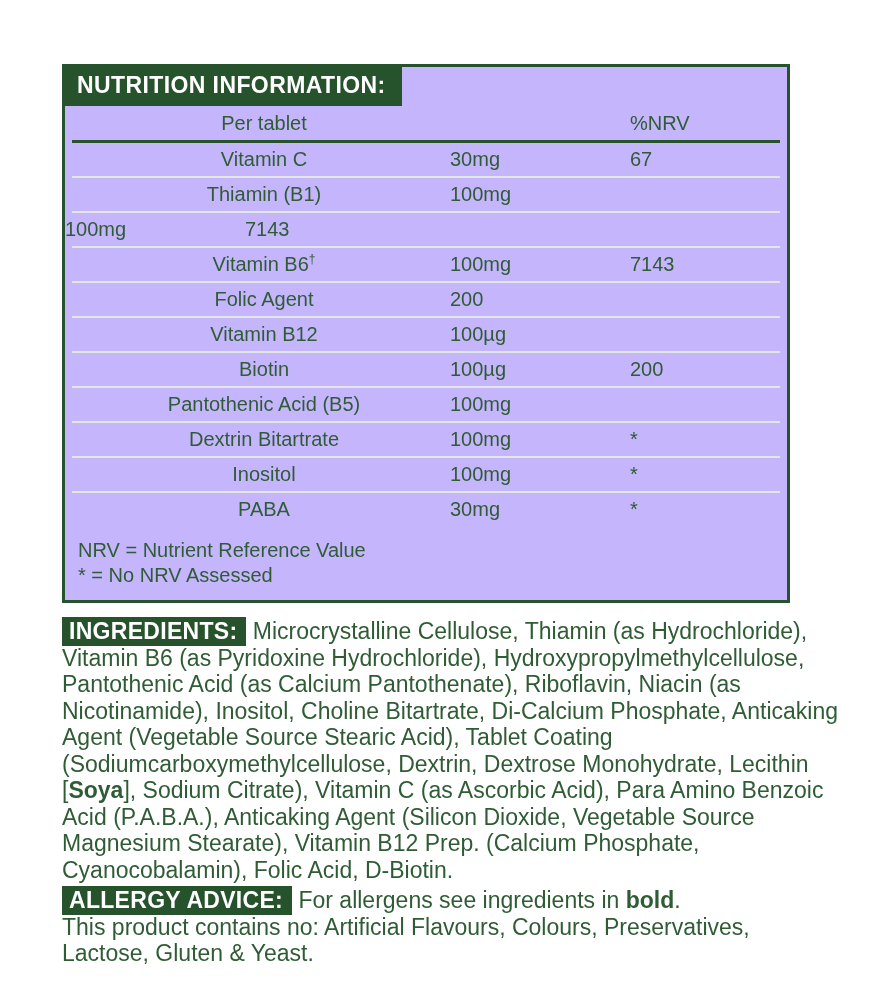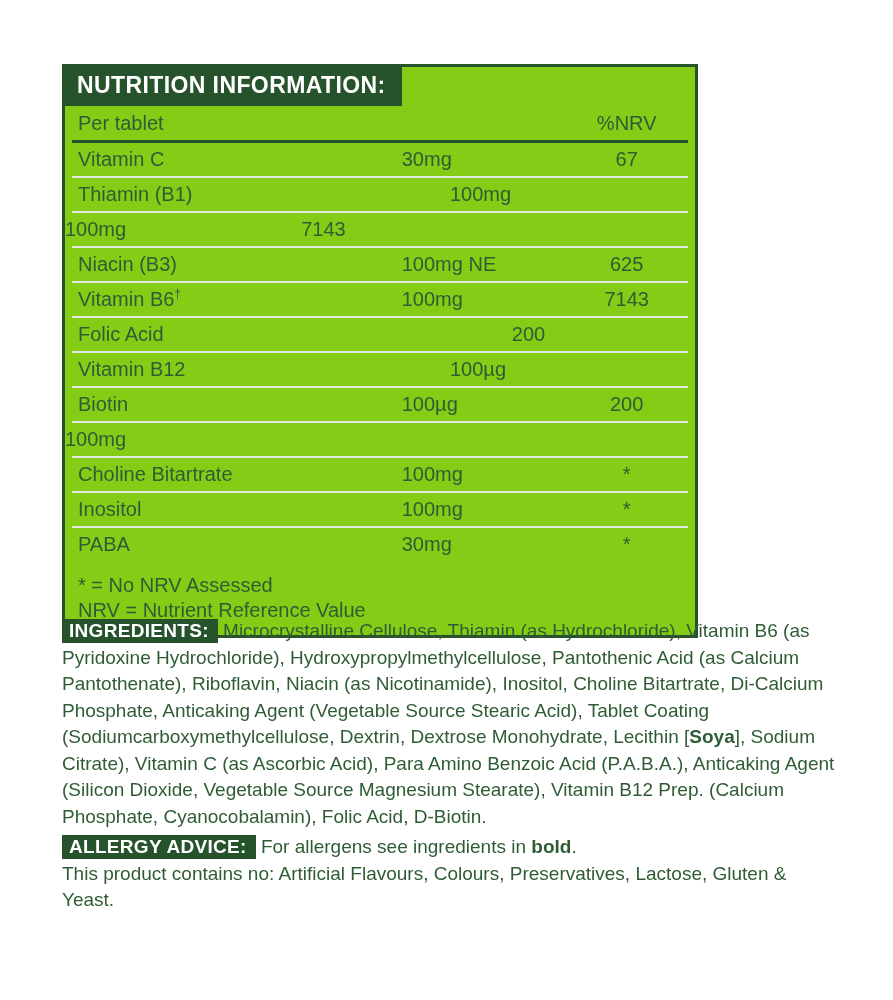--- a/index.html
+++ b/index.html
@@ -18,24 +18,24 @@
     height: 1000px;
     background: #ffffff;
     overflow: hidden;
   }
 
   
   .panel {
     position: absolute;
     left: 62px;
     top: 64px;
-    width: 636px;
+    width: 728px;
     box-sizing: border-box;
     border: 3px solid #26522c;
-    background: #84cc16;
+    background: #c4b5fd;
   }
   .panel-title {
     display: inline-block;
     background: #26522c;
     color: #ffffff;
     font-weight: 700;
     font-size: 23px;
     letter-spacing: 0.4px;
     padding: 6px 16px 7px 13px;
     margin: -1px 0 0 -1px;
@@ -53,38 +53,38 @@
   .sep {
     border-top: 2px solid #e3e7e1;
     margin: 0 7px;
   }
   .n-row {
     display: flex;
     align-items: center;
     height: 33px;
     font-size: 20px;
   }
-  .col-name  { width: 385px; padding-left: 13px; box-sizing: border-box; }
+  .col-name  { width: 385px; padding-left: 13px; box-sizing: border-box; text-align: center; }
   .col-amount{ width: 180px; }
-  .col-nrv   { width: 157px; text-align: center; }
+  .col-nrv   { width: 157px; }
   .n-row sup { font-size: 12px; line-height: 0; }
 
   .footnotes {
     padding: 12px 0 12px 13px;
     font-size: 20px;
     line-height: 25px;
   }
 
   
   .text-block {
     position: absolute;
     left: 62px;
     top: 618px;
     width: 780px;
-    font-size: 19px;
+    font-size: 23px;
     line-height: 26.5px;
     color: #2f5c35;
   }
   .badge {
     background: #26522c;
     color: #ffffff;
     font-weight: 700;
     padding: 1px 9px 2px 7px;
     letter-spacing: 0.3px;
   }
@@ -126,41 +126,33 @@
       </div>
 
       <div>
         <div class="n-row">
           <div class="col-amount">100mg</div>
           <div class="col-nrv">7143</div>
         </div>
         <div class="sep"></div>
       </div>
 
-      <div>
-        <div class="n-row">
-          <div class="col-name"><span>Niacin (B3)</span><sup></sup></div>
-          <div class="col-amount">100mg NE</div>
-          <div class="col-nrv">625</div>
-        </div>
-        <div class="sep"></div>
-      </div>
 
       <div>
         <div class="n-row">
           <div class="col-name"><span>Vitamin B6</span><sup>†</sup></div>
           <div class="col-amount">100mg</div>
           <div class="col-nrv">7143</div>
         </div>
         <div class="sep"></div>
       </div>
 
       <div>
         <div class="n-row">
-          <div class="col-name"><span>Folic Acid</span><sup></sup></div>
+          <div class="col-name"><span>Folic Agent</span><sup></sup></div>
           <div class="col-nrv">200</div>
         </div>
         <div class="sep"></div>
       </div>
 
       <div>
         <div class="n-row">
           <div class="col-name"><span>Vitamin B12</span><sup></sup></div>
           <div class="col-amount">100µg</div>
         </div>
@@ -171,28 +163,29 @@
         <div class="n-row">
           <div class="col-name"><span>Biotin</span><sup></sup></div>
           <div class="col-amount">100µg</div>
           <div class="col-nrv">200</div>
         </div>
         <div class="sep"></div>
       </div>
 
       <div>
         <div class="n-row">
-          <div class="col-amount">100mg</div>
-        </div>
-        <div class="sep"></div>
-      </div>
-
-      <div>
-        <div class="n-row">
-          <div class="col-name"><span>Choline Bitartrate</span><sup></sup></div>
+          <div class="col-name"><span>Pantothenic Acid (B5)</span><sup></sup></div>
+          <div class="col-amount">100mg</div>
+        </div>
+        <div class="sep"></div>
+      </div>
+
+      <div>
+        <div class="n-row">
+          <div class="col-name"><span>Dextrin Bitartrate</span><sup></sup></div>
           <div class="col-amount">100mg</div>
           <div class="col-nrv">*</div>
         </div>
         <div class="sep"></div>
       </div>
 
       <div>
         <div class="n-row">
           <div class="col-name"><span>Inositol</span><sup></sup></div>
           <div class="col-amount">100mg</div>
@@ -207,22 +200,22 @@
           <div class="col-amount">30mg</div>
           <div class="col-nrv">*</div>
         </div>
 
       </div>
     </div>
 
     
 
     <div class="footnotes">
+      <div>NRV = Nutrient Reference Value</div>
       <div>* = No NRV Assessed</div>
-      <div>NRV = Nutrient Reference Value</div>
     </div>
   </div>
 
   <div class="text-block">
     <p class="para"><span class="badge">INGREDIENTS:</span><span> Microcrystalline Cellulose, Thiamin (as Hydrochloride), Vitamin B6 (as Pyridoxine Hydrochloride), Hydroxypropylmethylcellulose, Pantothenic Acid (as Calcium Pantothenate), Riboflavin, Niacin (as Nicotinamide), Inositol, Choline Bitartrate, Di-Calcium Phosphate, Anticaking Agent (Vegetable Source Stearic Acid), Tablet Coating (Sodiumcarboxymethylcellulose, Dextrin, Dextrose Monohydrate, Lecithin [</span><span class="bold-inline">Soya</span><span>], Sodium Citrate), Vitamin C (as Ascorbic Acid), Para Amino Benzoic Acid (P.A.B.A.), Anticaking Agent (Silicon Dioxide, Vegetable Source Magnesium Stearate), Vitamin B12 Prep. (Calcium Phosphate, Cyanocobalamin), Folic Acid, D-Biotin.</span></p>
 
     <p class="para"><span class="badge">ALLERGY ADVICE:</span><span> For allergens see ingredients in </span><span class="bold-inline">bold</span><span>.</span><br>
       <span>This product contains no: Artificial Flavours, Colours, Preservatives, Lactose, Gluten &amp; Yeast.</span></p>
   </div>
 

